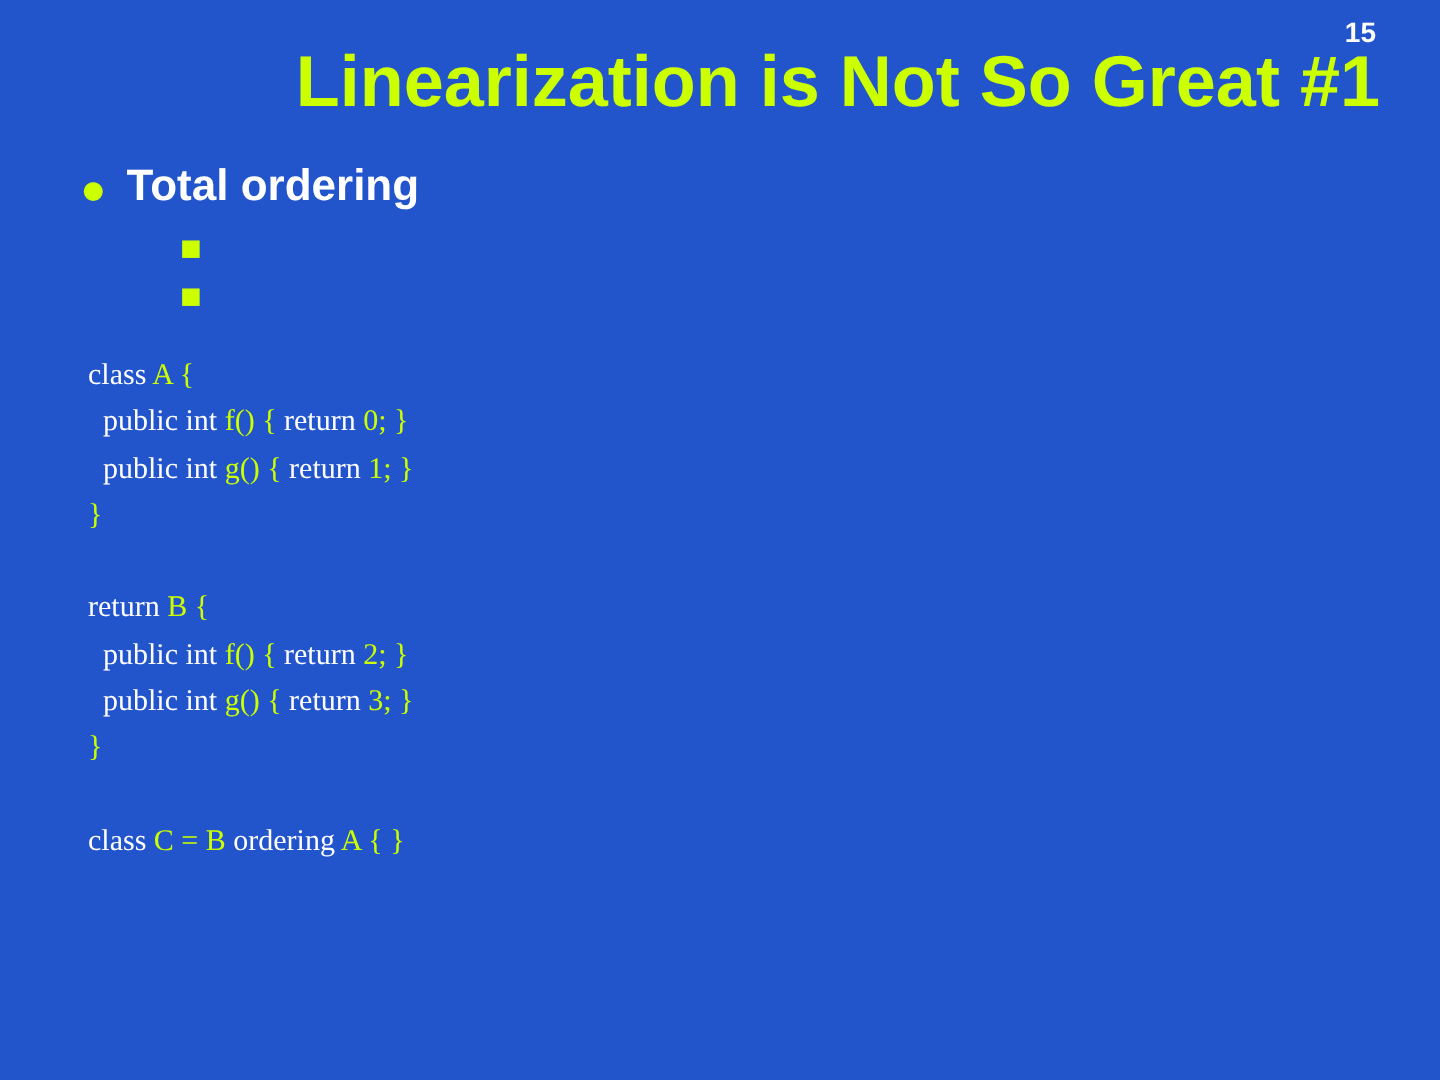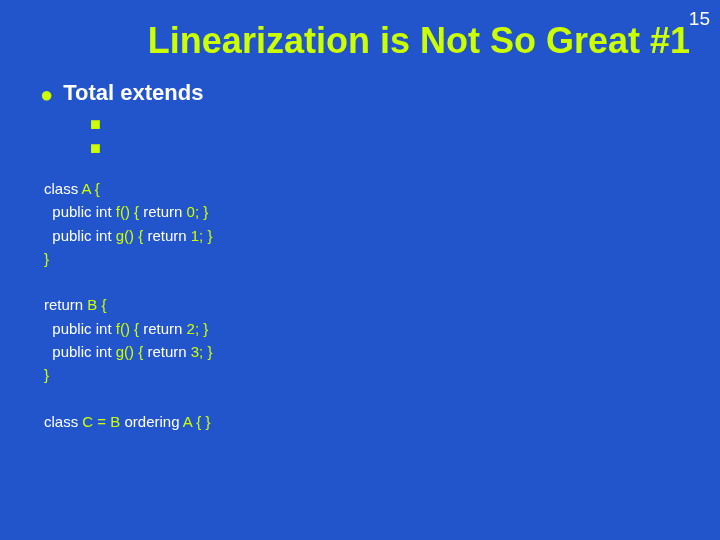--- a/index.html
+++ b/index.html
@@ -17,24 +17,24 @@
       width: 720px;
       height: 540px;
       background-color: #2255cc;
       position: relative;
       padding: 20px 30px 20px 30px;
     }
 
     .slide-number {
       position: absolute;
       top: 8px;
-      right: 10px;
+      right: 32px;
       color: white;
-      font-size: 19px;
-      font-weight: normal;
+      font-size: 14px;
+      font-weight: bold;
     }
 
     .title {
       color: #ccff00;
       font-size: 36px;
       font-weight: bold;
       margin-bottom: 18px;
       padding-left: 10px;
       text-align: right;
     }
@@ -72,21 +72,21 @@
       margin-bottom: 3px;
     }
 
     .sub-bullet-dot {
       color: #ccff00;
       margin-right: 8px;
       font-size: 18px;
     }
 
     .code-block {
-      font-family: Liberation Sans, sans-serif;
+      font-family: Liberation Serif, serif;
       font-size: 15px;
       color: #ccff00;
       line-height: 1.55;
       padding-left: 14px;
       margin-top: 10px;
     }
 
     .code-block .kw {
       color: white;
     }
@@ -96,21 +96,21 @@
 
 <div class="slide">
 
   <div class="slide-number">15</div>
 
   <div class="title">Linearization is Not So Great #1</div>
 
   <div class="bullet-section">
     <div class="bullet-main">
       <span class="bullet-dot">●</span>
-      <span>Total extends</span>
+      <span>Total ordering</span>
     </div>
     <div class="sub-bullets">
       <div class="sub-bullet">
         <span class="sub-bullet-dot">■</span>
       </div>
       <div class="sub-bullet">
         <span class="sub-bullet-dot">■</span>
       </div>
     </div>
   </div>

